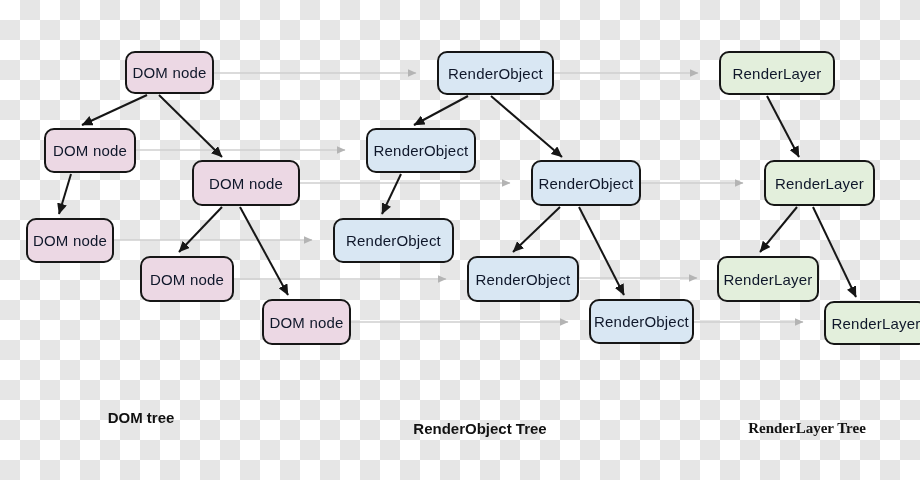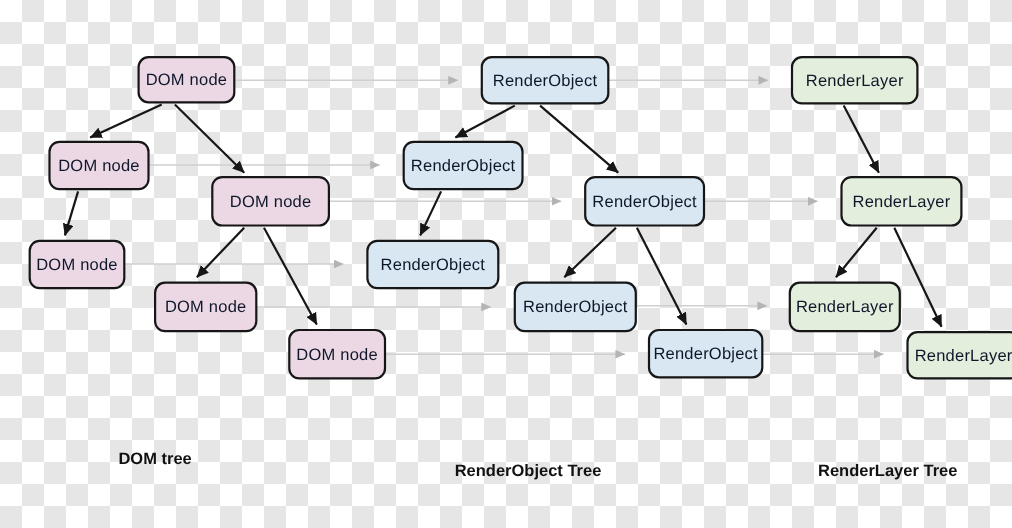--- a/index.html
+++ b/index.html
@@ -106,15 +106,15 @@
       <div class="node" style="left: 451px; top: 256px; width: 112px; height: 46px; background: rgb(217, 231, 243);">RenderObject</div>
       <div class="node" style="left: 573px; top: 299px; width: 105px; height: 45px; background: rgb(217, 231, 243);">RenderObject</div>
       <div class="node" style="left: 703px; top: 51px; width: 116px; height: 44px; background: rgb(227, 239, 220);">RenderLayer</div>
       <div class="node" style="left: 748px; top: 160px; width: 111px; height: 46px; background: rgb(227, 239, 220);">RenderLayer</div>
       <div class="node" style="left: 701px; top: 256px; width: 102px; height: 46px; background: rgb(227, 239, 220);">RenderLayer</div>
       <div class="node" style="left: 808px; top: 301px; width: 104px; height: 44px; background: rgb(227, 239, 220);">RenderLayer</div>
     </div>
 
   <div class="tree-label" style="left: 141px; top: 417px;">DOM tree</div>
   <div class="tree-label" style="left: 480px; top: 428px;">RenderObject Tree</div>
-  <div class="tree-label" style="left: 807px; top: 428px;">RenderLayer Tree</div>
+  <div class="tree-label" style="left: 807px; top: 428px; font-family: Liberation Serif, serif;">RenderLayer Tree</div>
 
 </div>
 
 </body></html>

